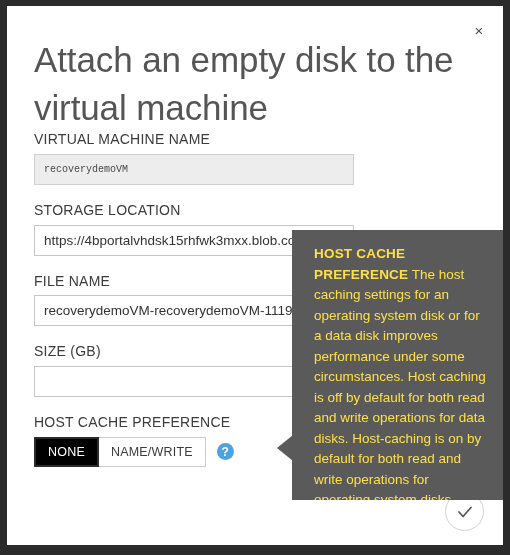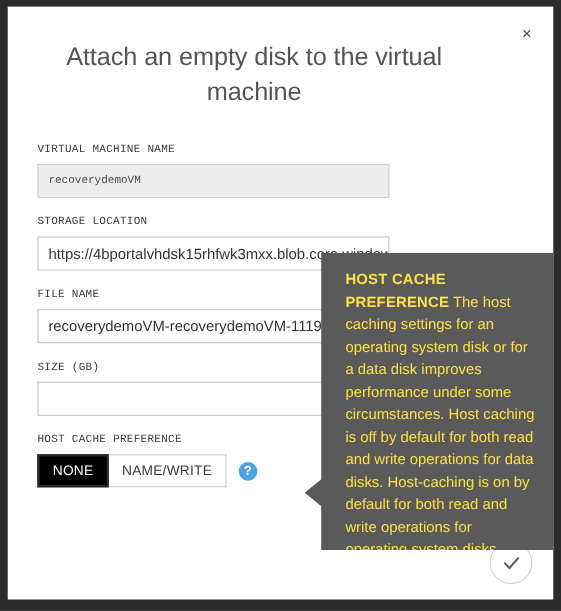--- a/index.html
+++ b/index.html
@@ -49,49 +49,47 @@
     color: #4a4a4a;
     font-size: 15px;
     line-height: 1;
     cursor: pointer;
     user-select: none;
   }
 
   
   .blade-title {
     position: absolute;
-    left: 14px;
+    left: 27px;
     top: 30px;
     width: 420px;
-    font-size: 23px;
+    font-size: 35px;
     font-weight: 300;
     line-height: 1.38;
     color: #555555;
     letter-spacing: -0.1px;
-    text-align: center;
   }
 
   
   .form {
     position: absolute;
     left: 27px;
     top: 125px;
     width: 350px;
   }
   .field {
     margin-bottom: 17px;
   }
   .field-label {
-    font-size: 10px;
+    font-size: 14px;
     color: #3b3b3b;
     letter-spacing: 0.25px;
     text-transform: uppercase;
     margin-bottom: 6px;
     line-height: 1.2;
-    font-family: Liberation Mono, monospace;
   }
   .field-input {
     box-sizing: border-box;
     width: 320px;
     height: 31px;
     padding: 0 9px;
     border: 1px solid #c6c6c6;
     background: #ffffff;
     color: #333333;
     font-size: 13.5px;

